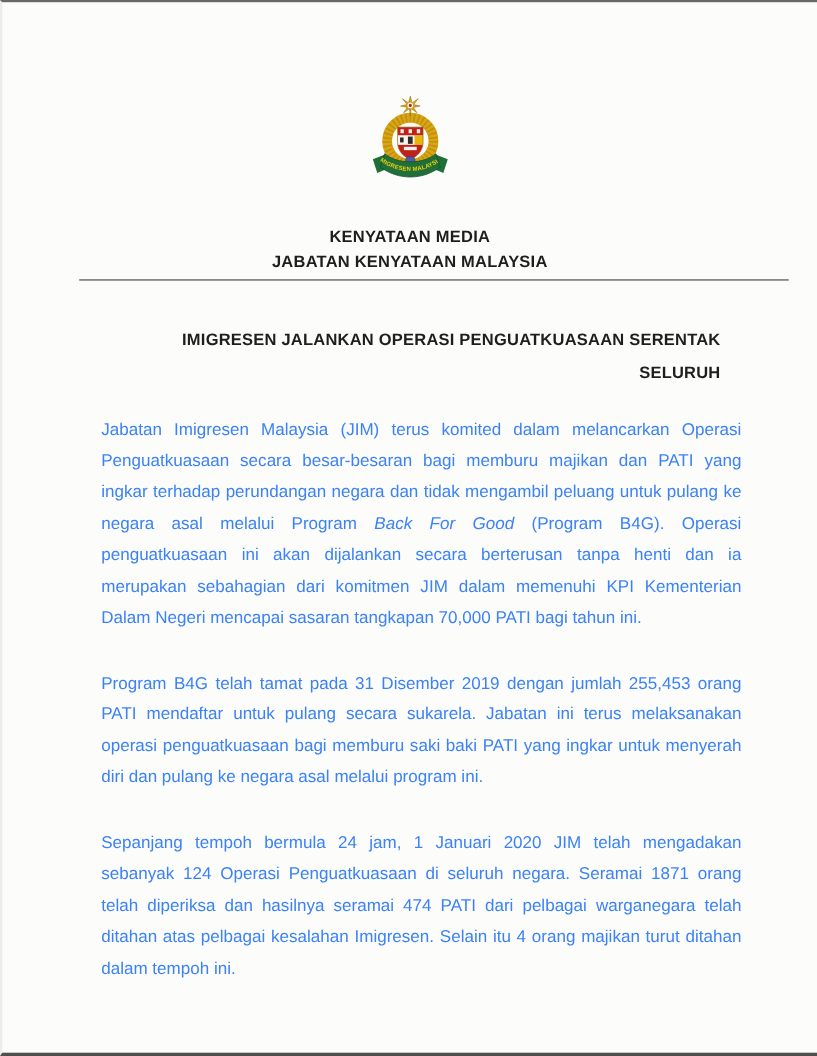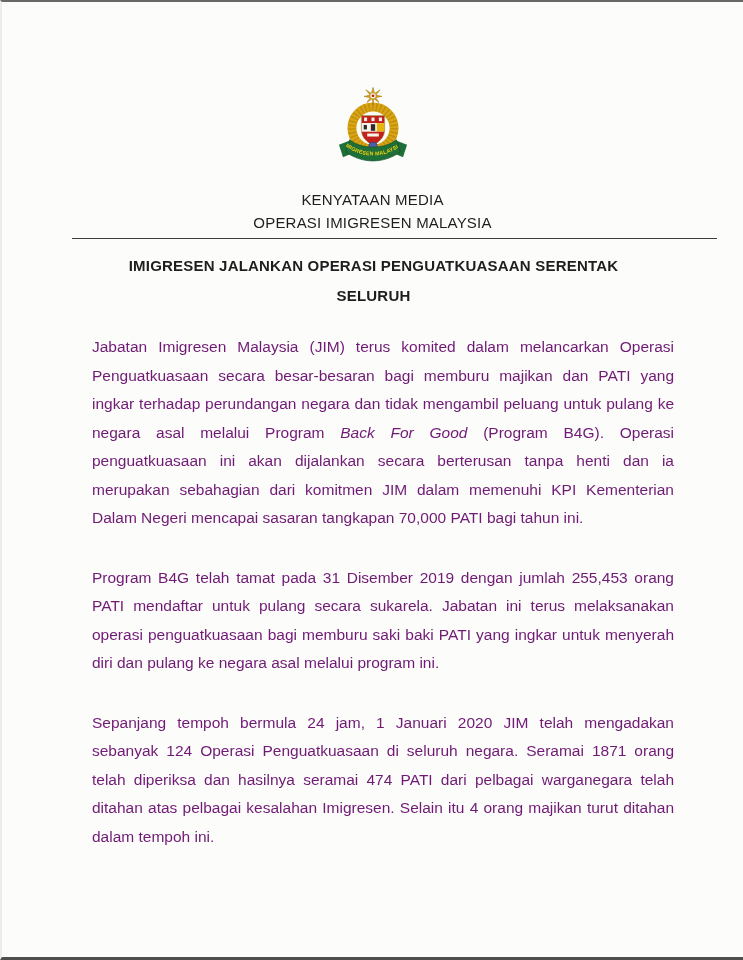--- a/index.html
+++ b/index.html
@@ -16,49 +16,49 @@
     font-family: "Liberation Sans", "DejaVu Sans", sans-serif;
     color: #2d2d2d;
     overflow: hidden;
   }
   .logo-wrap {
     display: flex;
     justify-content: center;
     padding-top: 84px;
   }
   .press-header {
-    margin-top: 16px;
+    margin-top: 32px;
     text-align: center;
-    font-weight: normal;
+    font-weight: bold;
     font-size: 15px;
     line-height: 23px;
     color: #1e1e1e;
     letter-spacing: 0.2px;
   }
   .header-rule {
     border-top: 1.6px solid #3d3d3d;
     margin: 4px 26px 0 70px;
     height: 0;
   }
   .doc-title {
-    margin: 12px 88px 0 90px;
-    text-align: center;
+    margin: 40px 88px 0 90px;
+    text-align: right;
     font-weight: bold;
     font-size: 15px;
     line-height: 30px;
     color: #1e1e1e;
     letter-spacing: 0.2px;
   }
   .doc-title .title-line { display: block; }
   .doc-body {
     margin: 22px 69px 0 90px;
     font-size: 15.5px;
     line-height: 28.5px;
     text-align: justify;
-    color: #701a75;
+    color: #3b82f6;
   }
   .doc-body p { margin: 0 0 31px 0; }
   .doc-body p:last-child { margin-bottom: 0; }
   .italic-run { font-style: italic; }
 </style>
 </head>
 <body>
 
 <div class="page">
 
@@ -105,21 +105,21 @@
         <path d="M24,60 C37,71 63,71 76,60 L80.5,73.5 C62,87 38,87 19.5,73.5 Z" fill="none" stroke-width="0.8" stroke="#14512A"></path>
         <text font-family="Liberation Sans, DejaVu Sans, sans-serif" font-size="6" font-weight="bold" letter-spacing="0.2" text-anchor="middle" fill="#F2CF0E">
           <textPath href="#ribbonCurve" startOffset="50%">IMIGRESEN MALAYSIA</textPath>
         </text>
       </g>
     </svg>
   </div>
 
   <div class="press-header">
     <div>KENYATAAN MEDIA</div>
-    <div>OPERASI IMIGRESEN MALAYSIA</div>
+    <div>JABATAN KENYATAAN MALAYSIA</div>
   </div>
 
   <div class="header-rule"></div>
 
   <h1 class="doc-title">
     <span class="title-line">IMIGRESEN JALANKAN OPERASI PENGUATKUASAAN SERENTAK SELURUH</span>
   </h1>
 
   <div class="doc-body">
     <p><span>Jabatan Imigresen Malaysia (JIM) terus komited dalam melancarkan Operasi Penguatkuasaan secara besar-besaran bagi memburu majikan dan PATI yang ingkar terhadap perundangan negara dan tidak mengambil peluang untuk pulang ke negara asal melalui Program </span><span class="italic-run">Back For Good</span><span> (Program B4G). Operasi penguatkuasaan ini akan dijalankan secara berterusan tanpa henti dan ia merupakan sebahagian dari komitmen JIM dalam memenuhi KPI Kementerian Dalam Negeri mencapai sasaran tangkapan 70,000 PATI bagi tahun ini.</span></p>

